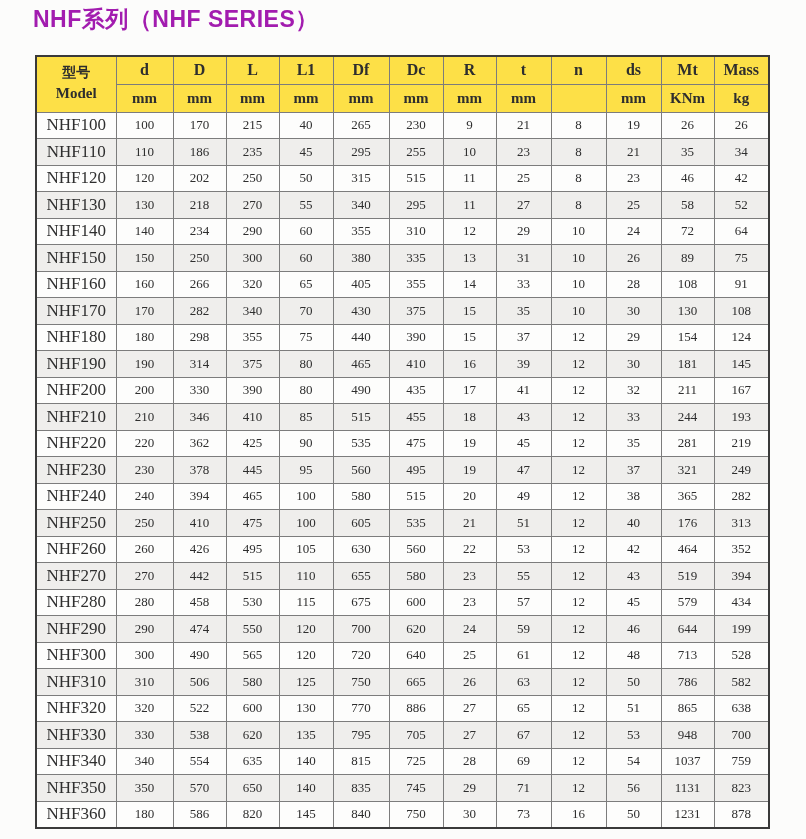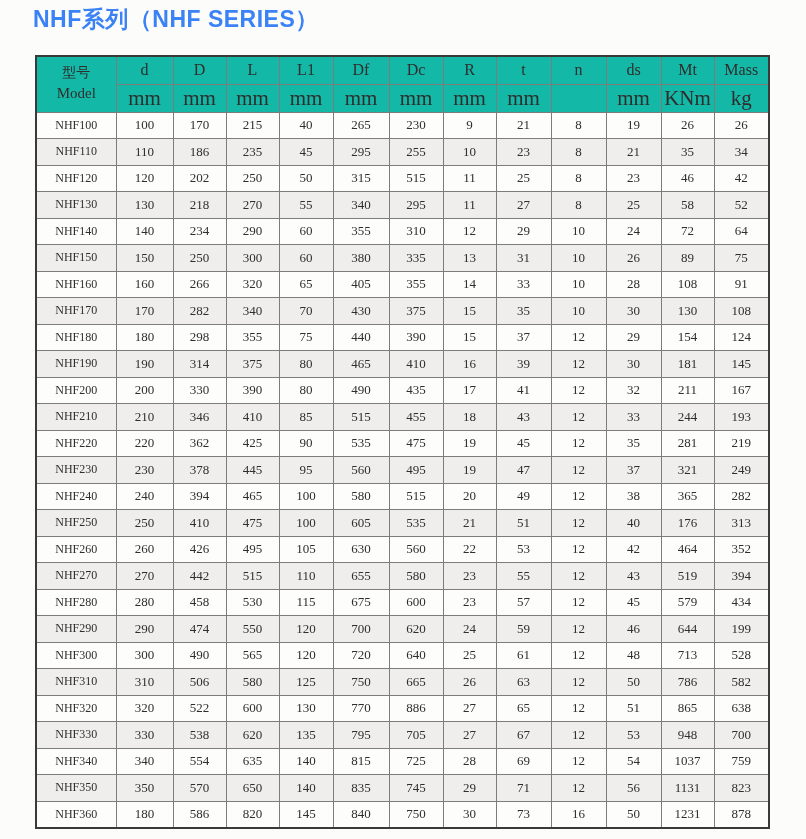--- a/index.html
+++ b/index.html
@@ -15,21 +15,21 @@
     width: 806px;
     height: 839px;
     box-sizing: border-box;
   }
   .title {
     margin: 6px 0 0 33px;
     font-family: "Liberation Sans", sans-serif;
     font-weight: bold;
     font-size: 23px;
     letter-spacing: 0.5px;
-    color: #3b82f6;
+    color: #a21caf;
     line-height: 1.2;
   }
   .table-wrap {
     margin: 21px 0 0 35px;
   }
   table.spec {
     border-collapse: collapse;
     table-layout: fixed;
     width: 733px;
     border: 2px solid #3a3a3a;
@@ -38,43 +38,43 @@
   table.spec th, table.spec td {
     border: 1px solid #7c7c7c;
     text-align: center;
     vertical-align: middle;
     padding: 0;
     color: #2e2e2e;
     overflow: hidden;
     white-space: nowrap;
   }
   thead th {
-    background: #14b8a6;
-    font-weight: normal;
+    background: #fde047;
+    font-weight: bold;
   }
   thead tr.label-row th {
     height: 27px;
     font-size: 16px;
   }
   thead tr.unit-row th {
     height: 27px;
-    font-size: 21px;
+    font-size: 15px;
   }
   th.model-head {
     font-size: 14px;
     line-height: 1.45;
   }
   th.model-head .zh { font-size: 14px; }
   th.model-head .en { font-size: 15px; }
   tbody td {
     height: 25.5px;
     font-size: 13px;
   }
   tbody td:first-child {
-    font-size: 12px;
+    font-size: 17px;
   }
   tbody tr:nth-child(even) {
     background: #efeeec;
   }
   tbody tr:nth-child(odd) {
     background: #fdfdfc;
   }
 </style>
 </head>
 <body>

